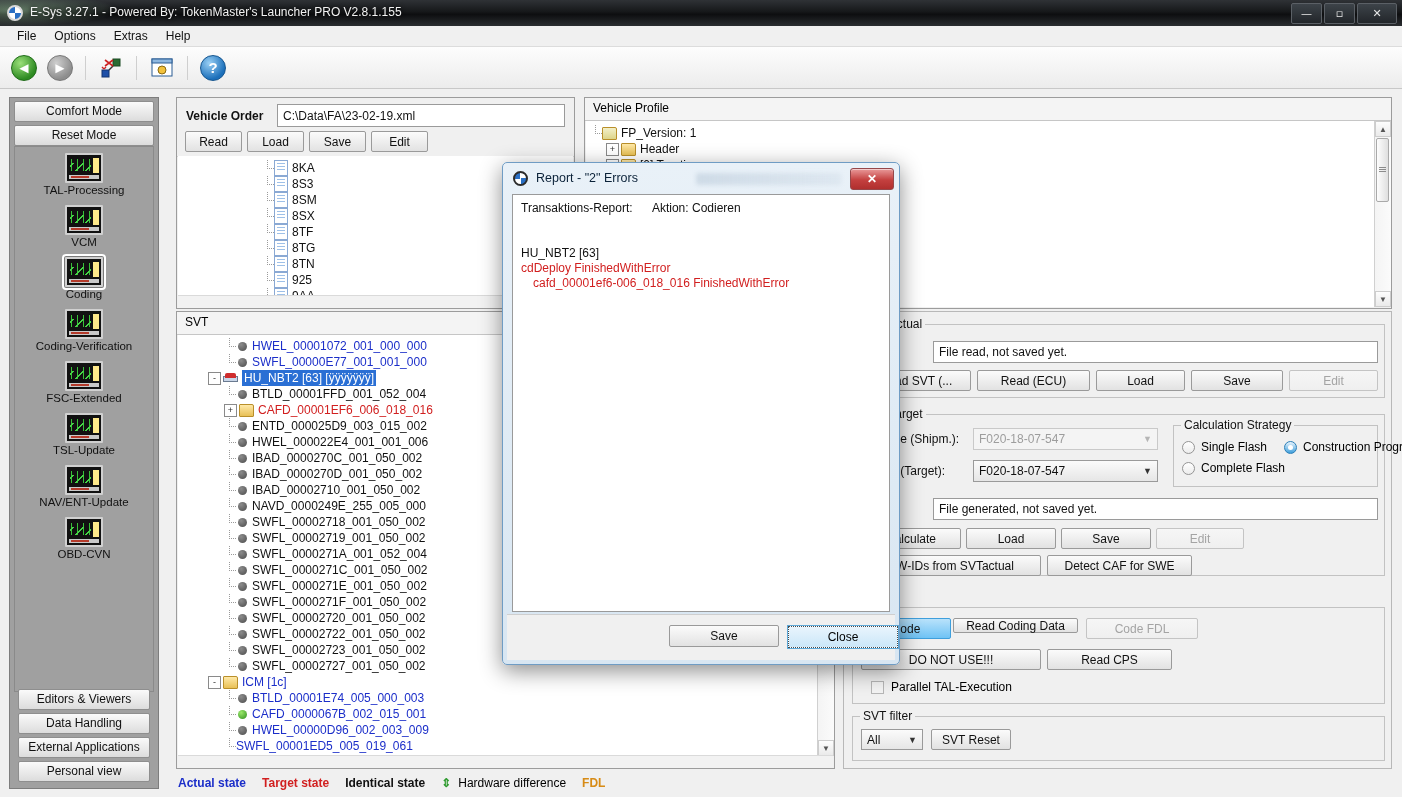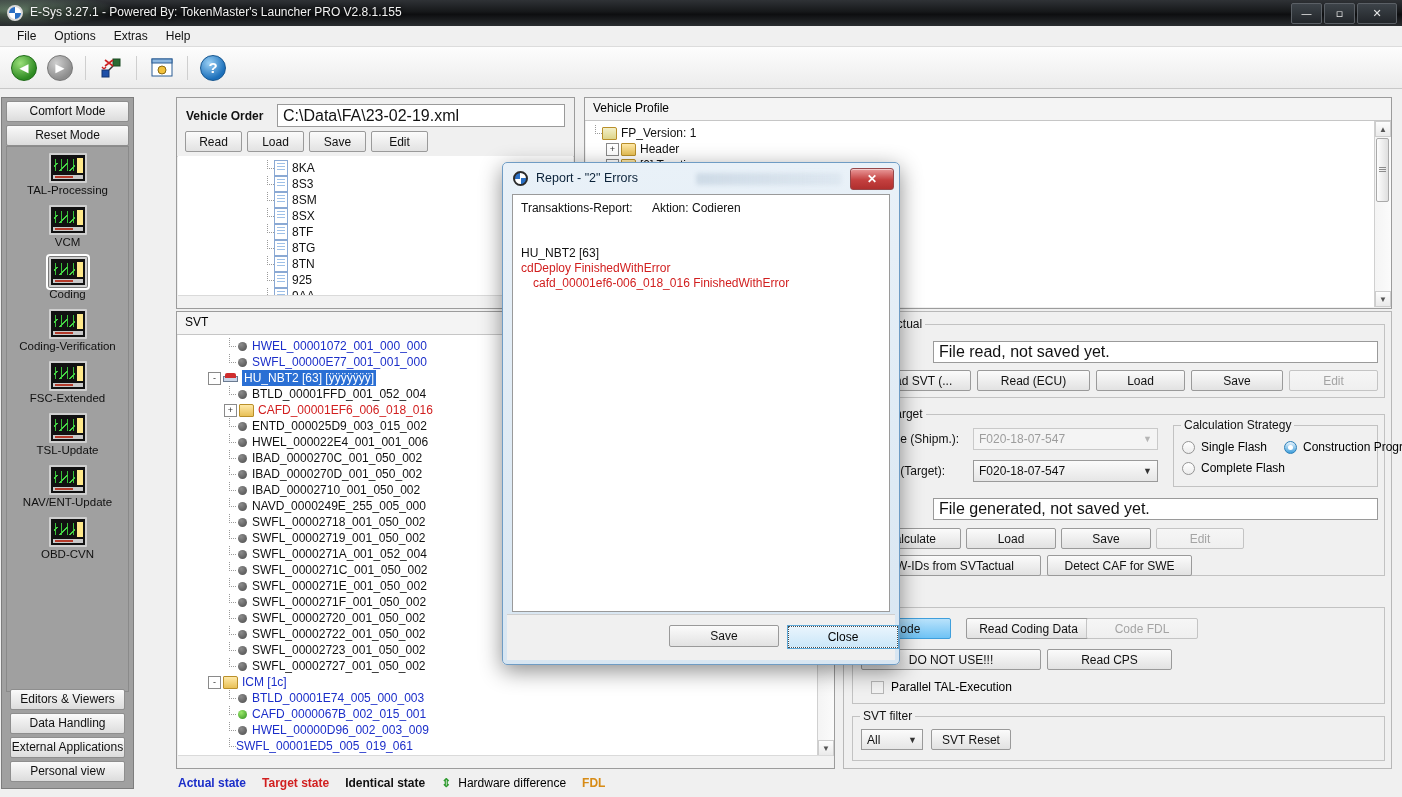--- a/index.html
+++ b/index.html
@@ -33,21 +33,21 @@
     display:flex;align-items:center;padding-left:8px;box-sizing:border-box;gap:4px;}
   .tbsep{width:1px;height:24px;background:#cfcfcf;margin:0 5px;}
   .tbbtn{width:30px;height:30px;display:flex;align-items:center;justify-content:center;border:1px solid transparent;border-radius:2px;}
   .circ{width:24px;height:24px;border-radius:50%;display:flex;align-items:center;justify-content:center;
     color:#fff;font-size:15px;font-weight:bold;}
   .circ.green{background:radial-gradient(circle at 35% 30%,#9be07a,#2e8b22 70%);border:1px solid #1d6b16;}
   .circ.grey{background:radial-gradient(circle at 35% 30%,#cfcfcf,#8d8d8d 70%);border:1px solid #777;}
   .circ.blue{background:radial-gradient(circle at 35% 30%,#9ad0f5,#1b6fba 70%);border:1px solid #14558f;}
 
   
-  .sidebar{position:absolute;left:1px;top:97px;width:133px;height:692px;background:#a0a0a0;
+  .sidebar{position:absolute;left:9px;top:97px;width:150px;height:692px;background:#a0a0a0;
     border:1px solid #7d7d7d;box-sizing:border-box;}
   .sbbtn{display:block;margin:3px 4px;height:19px;line-height:18px;text-align:center;font-size:12px;
     background:linear-gradient(to bottom,#fafafa,#dcdcdc);border:1px solid #8e8e8e;border-radius:2px;color:#111;}
   .sbicons{position:absolute;left:4px;top:48px;right:4px;bottom:96px;background:#a0a0a0;border:1px solid #8a8a8a;
     box-sizing:border-box;padding-top:6px;}
   .sbitem{display:flex;flex-direction:column;align-items:center;margin-bottom:9px;}
   .sbitem .lbl{font-size:11.5px;color:#111;margin-top:1px;}
   .mon{width:38px;height:30px;background:#111;border:2px solid #d0d0d0;box-sizing:border-box;position:relative;border-radius:1px;}
   .mon.sel{outline:2px solid #fff;outline-offset:1px;box-shadow:0 0 0 1px #7a7a7a;}
   .mon .wave{position:absolute;left:3px;top:4px;right:10px;height:12px;
@@ -59,21 +59,21 @@
   .mon .ft:after{content:"";position:absolute;left:2px;top:1px;width:60%;height:2px;background:#b43a2a;}
   .sbbottom{position:absolute;left:4px;right:4px;bottom:3px;}
 
   
   .panel{position:absolute;background:#f0f0f0;border:1px solid #9c9c9c;box-sizing:border-box;}
   .ptitle{height:22px;line-height:21px;padding-left:8px;font-size:12px;background:#f4f4f4;border-bottom:1px solid #c6c6c6;}
   .btn{background:linear-gradient(to bottom,#fbfbfb,#e2e2e2);border:1px solid #9a9a9a;border-radius:2px;
     font-size:12px;color:#111;text-align:center;display:flex;align-items:center;justify-content:center;box-sizing:border-box;}
   .btn.dis{color:#a4a4a4;background:linear-gradient(to bottom,#f6f6f6,#efefef);border-color:#c4c4c4;}
   .btn.hl{background:linear-gradient(to bottom,#b9e2fb,#6fc3f5);border:1px solid #3f9fdc;}
-  .txt{background:#fff;border:1px solid #9a9a9a;box-sizing:border-box;font-size:16px;padding:2px 5px;
+  .txt{background:#fff;border:1px solid #9a9a9a;box-sizing:border-box;font-size:12px;padding:2px 5px;
     display:flex;align-items:center;color:#111;}
   .combo{background:linear-gradient(to bottom,#fbfbfb,#e6e6e6);border:1px solid #9a9a9a;box-sizing:border-box;
     font-size:12px;padding:2px 5px;display:flex;align-items:center;justify-content:space-between;color:#111;}
   .combo.dis{color:#9d9d9d;background:#f4f4f4;border-color:#c9c9c9;}
   .combo .arr{font-size:9px;color:#333;}
   .combo.dis .arr{color:#b5b5b5;}
   .fieldset{position:absolute;border:1px solid #c2c2c2;box-sizing:border-box;}
   .legend{position:absolute;top:-8px;left:7px;background:#f0f0f0;padding:0 3px;font-size:12px;color:#111;}
   .lab{position:absolute;font-size:12px;color:#111;}
   .radio{display:flex;align-items:center;gap:6px;font-size:12px;}
@@ -624,21 +624,21 @@
       <div class="btn" style="position:absolute;left:113px;top:113px;width:90px;height:21px;">Load</div>
       <div class="btn" style="position:absolute;left:208px;top:113px;width:90px;height:21px;">Save</div>
       <div class="btn dis" style="position:absolute;left:303px;top:113px;width:88px;height:21px;">Edit</div>
 
       <div class="btn" style="position:absolute;left:8px;top:140px;width:180px;height:21px;">SW-IDs from SVTactual</div>
       <div class="btn" style="position:absolute;left:194px;top:140px;width:145px;height:21px;">Detect CAF for SWE</div>
     </div>
 
     <div class="fieldset" style="left:8px;top:295px;width:533px;height:97px;">
       <div class="btn hl" style="position:absolute;left:8px;top:10px;width:90px;height:21px;">Code</div>
-      <div class="btn" style="position:absolute;left:113px;top:10px;width:125px;height:21px;">Read Coding Data</div>
+      <div class="btn" style="position:absolute;left:100px;top:10px;width:125px;height:15px;">Read Coding Data</div>
       <div class="btn dis" style="position:absolute;left:233px;top:10px;width:112px;height:21px;">Code FDL</div>
       <div class="btn" style="position:absolute;left:8px;top:41px;width:180px;height:21px;">DO NOT USE!!!</div>
       <div class="btn" style="position:absolute;left:194px;top:41px;width:125px;height:21px;">Read CPS</div>
       <div style="position:absolute;left:18px;top:72px;display:flex;align-items:center;gap:7px;">
         <span class="chk"></span>
         <span style="font-size:12px;">Parallel TAL-Execution</span>
       </div>
     </div>
 
     <div class="fieldset" style="left:8px;top:404px;width:533px;height:45px;">

